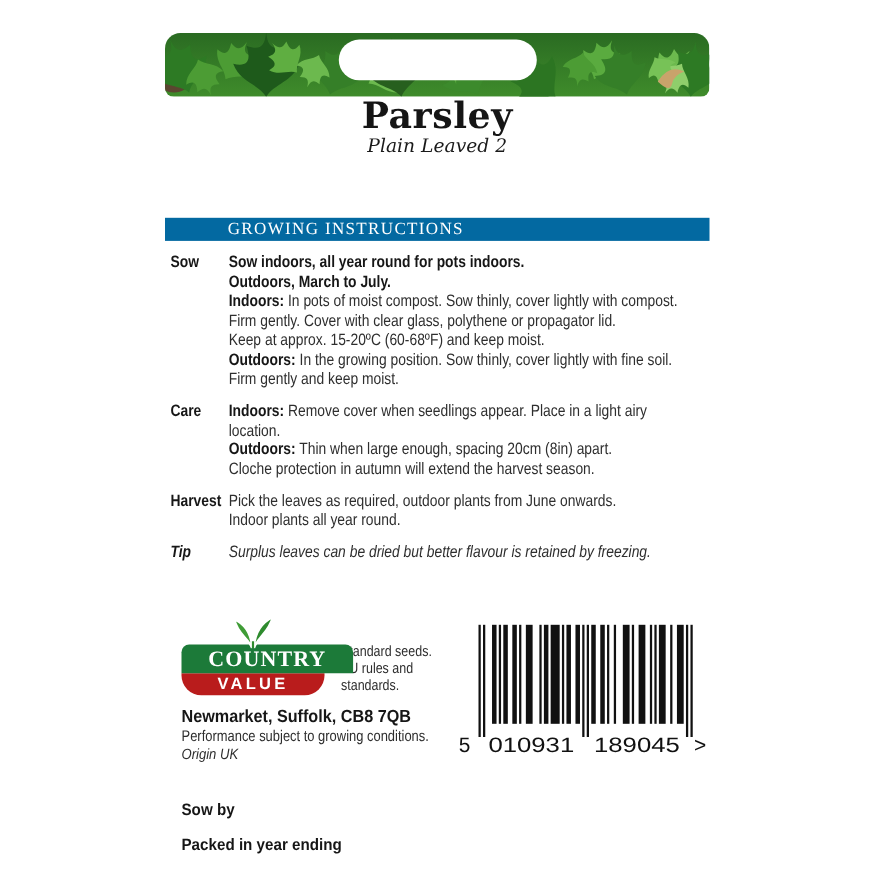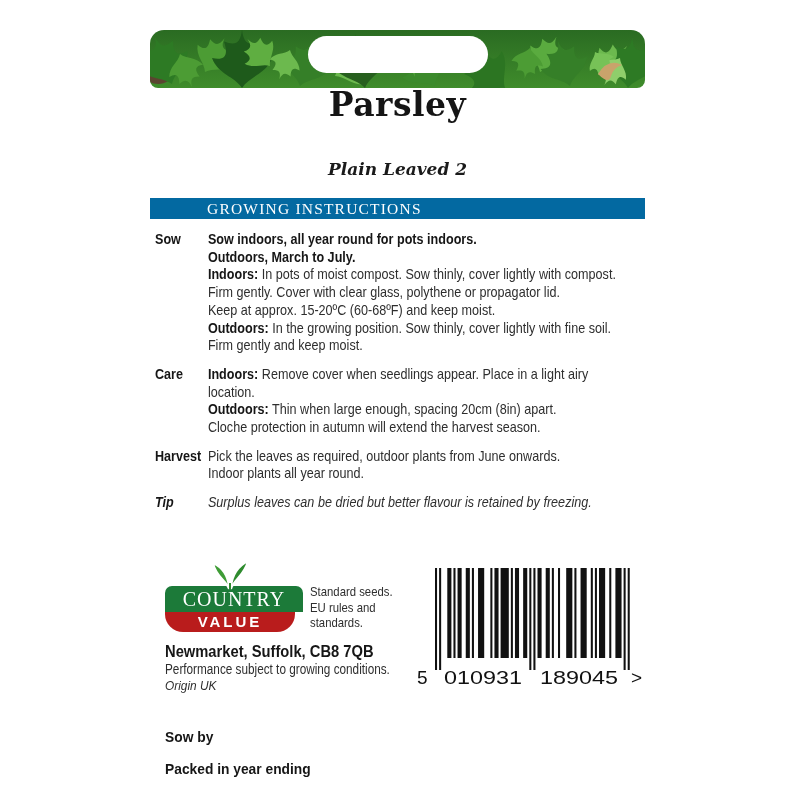--- a/index.html
+++ b/index.html
@@ -7,45 +7,45 @@
         font-family:"Liberation Sans",sans-serif;color:#222;padding-left:44px;}
   
   .photo{position:absolute;left:150px;top:30px;width:495px;height:58px;
          border-radius:14px 14px 8px 8px;overflow:hidden;}
   .photo svg{display:block;width:100%;height:100%;}
   
   .title{position:absolute;left:150px;top:88px;width:495px;text-align:center;
          font-family:"DejaVu Serif","Liberation Serif",serif;font-weight:700;
          font-size:33px;line-height:34px;color:#151515;letter-spacing:.5px;}
   .variety{position:absolute;left:150px;top:123px;width:495px;text-align:center;
-         font-family:"DejaVu Serif","Liberation Serif",serif;font-weight:700;font-style:italic;
-         font-size:17px;color:#1a1a1a;margin-top:36px;}
+         font-family:"DejaVu Serif","Liberation Serif",serif;font-weight:400;font-style:italic;
+         font-size:17px;color:#1a1a1a;}
   .intro{position:absolute;left:150px;top:144px;width:495px;text-align:center;
          font-size:15px;line-height:18.3px;color:#2e2e2e;}
   .intro div{white-space:nowrap;transform:scaleX(.84);transform-origin:50% 0;}
   
   .banner{position:absolute;left:150px;top:198px;width:495px;height:21px;
           background:#0369a1;color:#fff;font-family:"Liberation Serif",serif;
           font-size:15.5px;line-height:21px;letter-spacing:1.2px;padding-left:57px;
           box-sizing:border-box;}
   
   .instructions{position:absolute;left:155px;top:230px;width:520px;}
   .irow{display:flex;margin-bottom:11px;transform:scaleX(.84);transform-origin:0 0;}
   .ilabel{flex:none;width:63px;font-size:15px;line-height:17.7px;color:#161616;}
   .ilines{flex:none;}
   .iline{white-space:nowrap;font-size:15px;line-height:17.7px;color:#2e2e2e;}
   .b{font-weight:700;color:#161616;}
   .i{font-style:italic;}
   .bi{font-weight:700;font-style:italic;}
   
   .brand{position:absolute;left:165px;top:560px;width:130px;}
   .sprig{position:absolute;left:42px;top:-1px;width:46px;height:31px;z-index:2;}
-  .band1{position:absolute;left:0;top:26px;width:138px;height:26px;background:#1c7a39;
+  .band1{position:absolute;left:0;top:26px;width:156px;height:26px;background:#1c7a39;
          border-radius:7px 7px 0 0;color:#fff;text-align:center;z-index:1;
-         font-family:"Liberation Serif",serif;font-weight:400;font-size:20px;line-height:27px;letter-spacing:1px;}
+         font-family:"Liberation Serif",serif;font-weight:700;font-size:20px;line-height:27px;letter-spacing:1px;}
   .band2{position:absolute;left:0;top:52px;width:130px;height:20px;background:#b91c1c;
          border-radius:0 0 18px 18px;color:#fff;text-align:center;
          font-weight:700;font-size:15px;line-height:19px;letter-spacing:3px;}
   .standards{position:absolute;left:310px;top:584px;font-size:13.5px;line-height:15.5px;color:#2e2e2e;}
   .standards div{white-space:nowrap;transform:scaleX(.84);transform-origin:0 0;}
   .address{position:absolute;left:165px;top:643px;font-weight:700;font-size:16px;color:#161616;
            white-space:nowrap;transform:scaleX(.92);transform-origin:0 0;}
   .performance{position:absolute;left:165px;top:661px;font-size:14px;color:#2e2e2e;
            white-space:nowrap;transform:scaleX(.84);transform-origin:0 0;}
   .origin{position:absolute;left:165px;top:678px;font-size:13.5px;font-style:italic;color:#2e2e2e;

